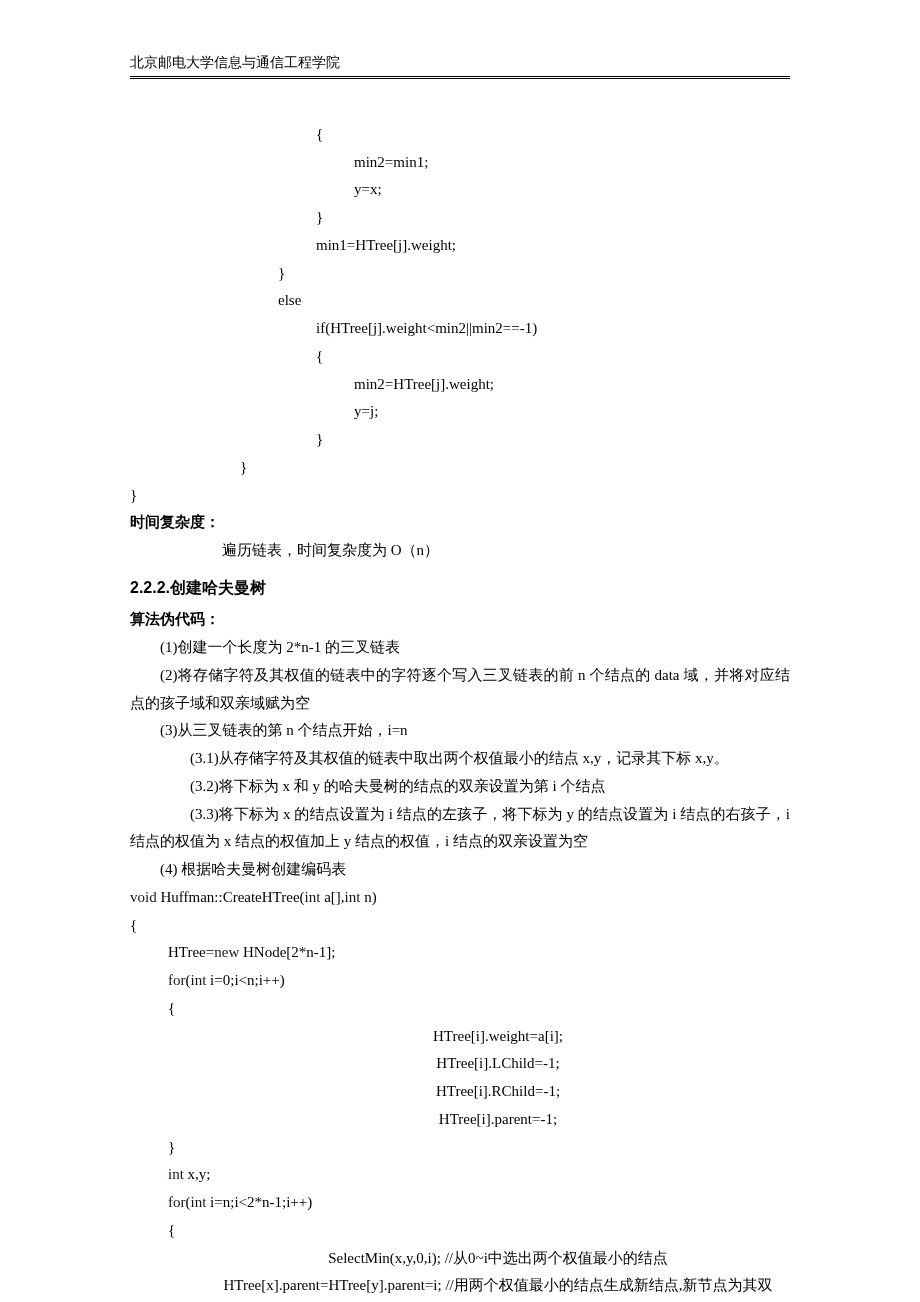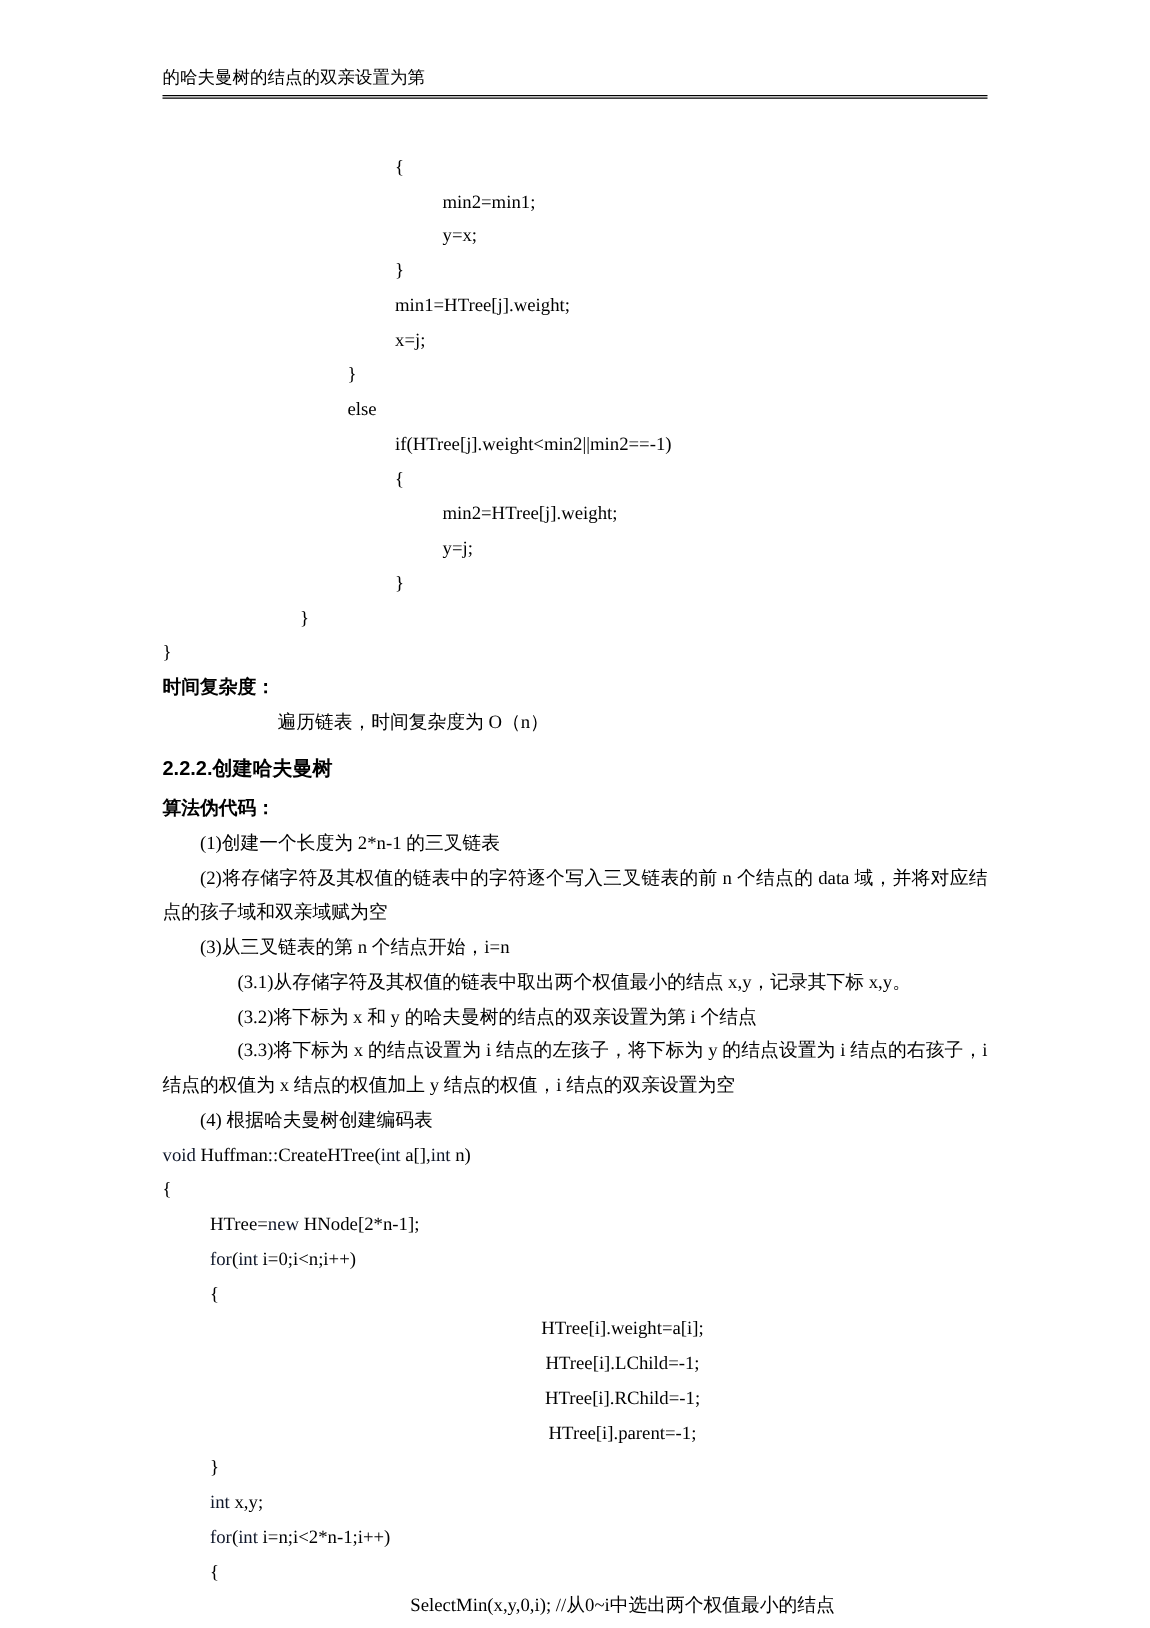--- a/index.html
+++ b/index.html
@@ -50,32 +50,31 @@
     }
     .kw { color: #0f172a; }
     .para-indent { padding-left: 2em; text-indent: 0; }
     .para-indent2 { padding-left: 4em; text-indent: 0; }
     .justify { text-align: justify; }
   </style>
 </head>
 <body>
 
 <div class="header">
-  <span>的哈夫曼树的结点的双亲设置为第</span>
+  <span>北京邮电大学信息与通信工程学院</span>
   <div class="header-line"></div>
   <div class="header-line2"></div>
 </div>
 
 <div>
   <div class="code indent3">{</div>
   <div class="code indent4">min2=min1;</div>
   <div class="code indent4">y=x;</div>
   <div class="code indent3">}</div>
   <div class="code indent3">min1=HTree[j].weight;</div>
-  <div class="code indent3">x=j;</div>
   <div class="code indent2">}</div>
   <div class="code indent2">else</div>
   <div class="code indent3">if(HTree[j].weight&lt;min2||min2==-1)</div>
   <div class="code indent3">{</div>
   <div class="code indent4">min2=HTree[j].weight;</div>
   <div class="code indent4">y=j;</div>
   <div class="code indent3">}</div>
   <div class="code indent1">}</div>
   <div class="code cindent0">}</div>
 </div>

